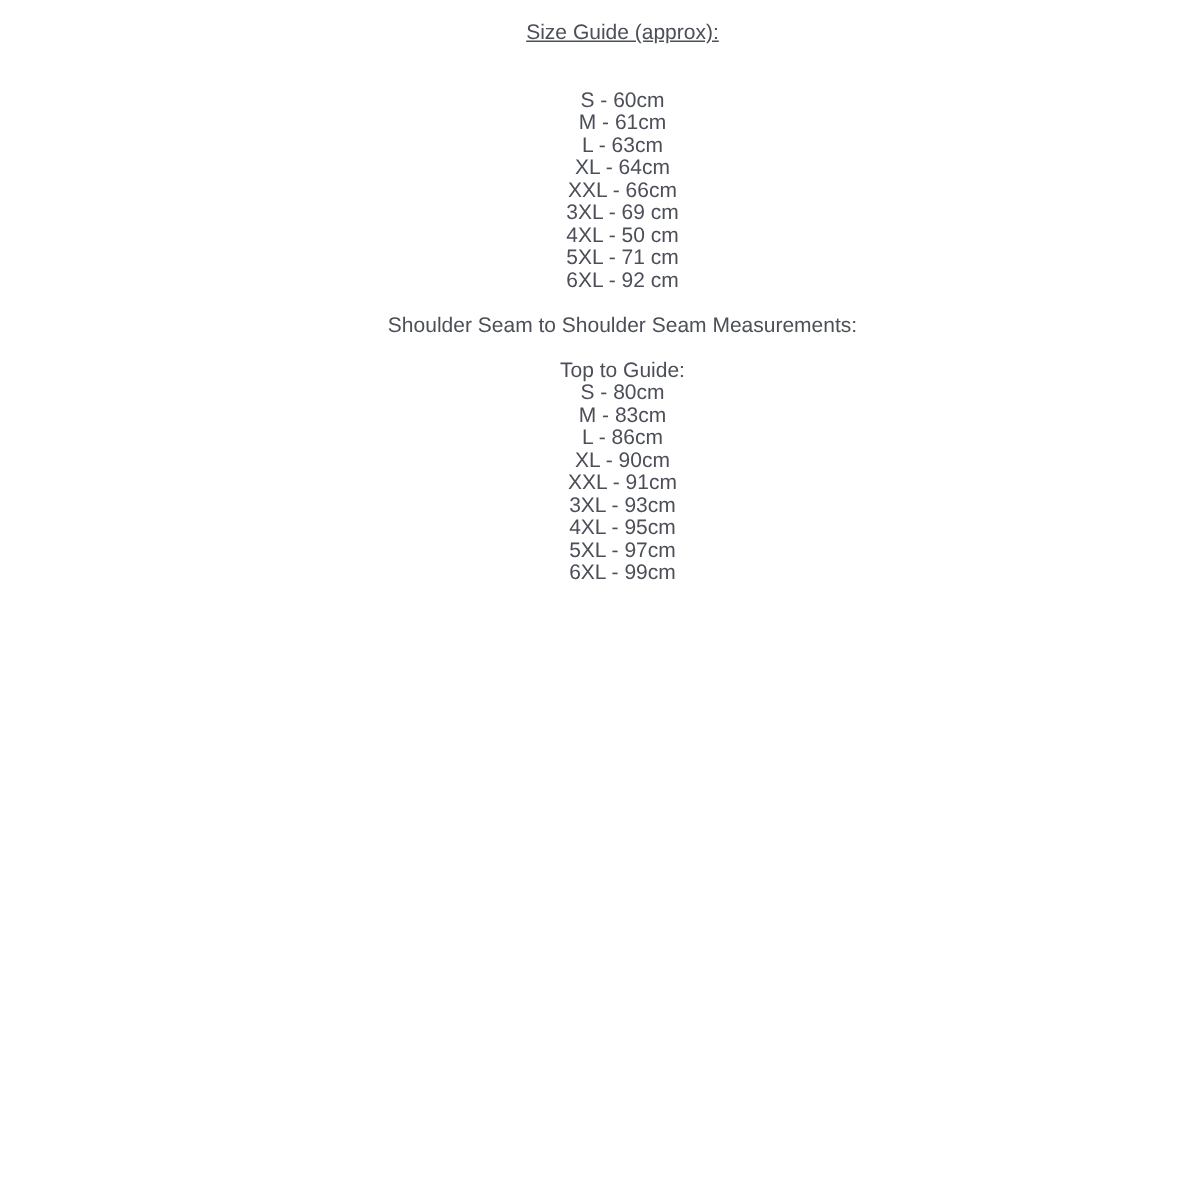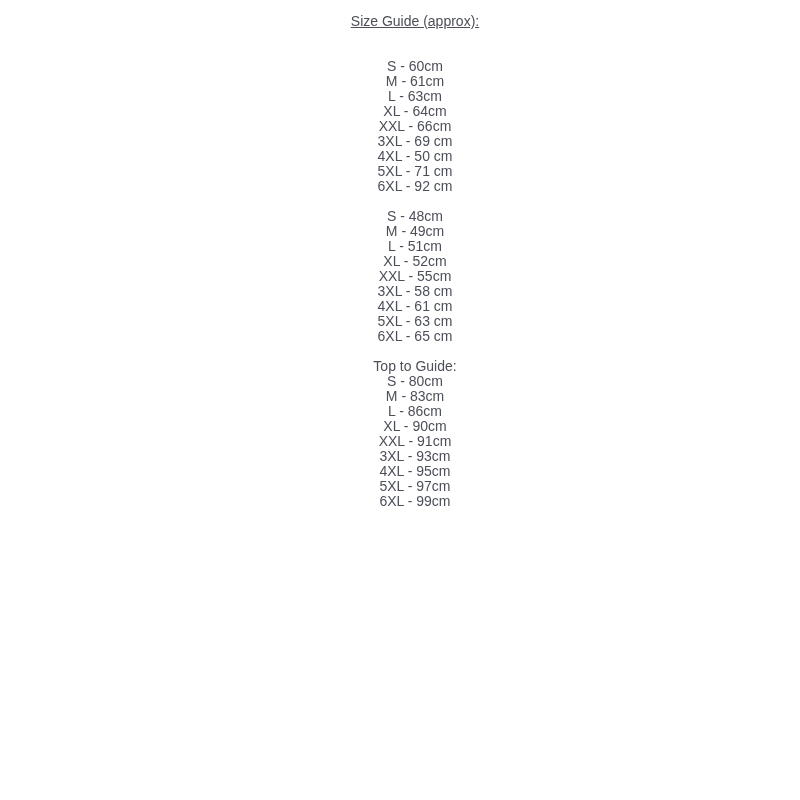--- a/index.html
+++ b/index.html
@@ -31,16 +31,16 @@
     text-decoration: underline;
   }
 </style>
 </head>
 <body>
 
 <div class="content">
   <p class="title">Size Guide (approx):</p>
   <div id="sections">
       <p><br><span>S - 60cm</span><br><span>M - 61cm</span><br><span>L - 63cm</span><br><span>XL - 64cm</span><br><span>XXL - 66cm</span><br><span>3XL - 69 cm</span><br><span>4XL - 50 cm</span><br><span>5XL - 71 cm</span><br><span>6XL - 92 cm</span></p>
-      <p><span>S - 48cm</span><br><span>M - 49cm</span><br><span>L - 51cm</span><br><span>XL - 52cm</span><br><span>XXL - 55cm</span><br><span>3XL - 58 cm</span><br><span>4XL - 61 cm</span><br><span>5XL - 63 cm</span><br><span>6XL - 65 cm</span></p>
+      <p>Shoulder Seam to Shoulder Seam Measurements:</p>
       <p><span>Top to Guide:</span><br><span>S - 80cm</span><br><span>M - 83cm</span><br><span>L - 86cm</span><br><span>XL - 90cm</span><br><span>XXL - 91cm</span><br><span>3XL - 93cm</span><br><span>4XL - 95cm</span><br><span>5XL - 97cm</span><br><span>6XL - 99cm</span></p>
     </div>
 </div>
 
 </body></html>

